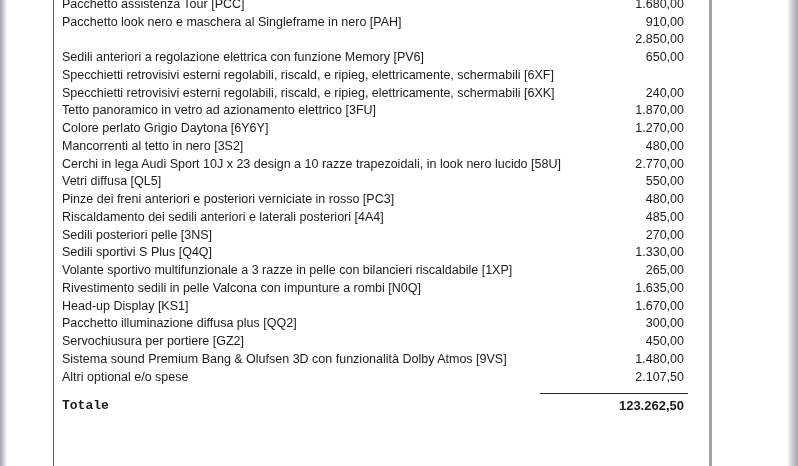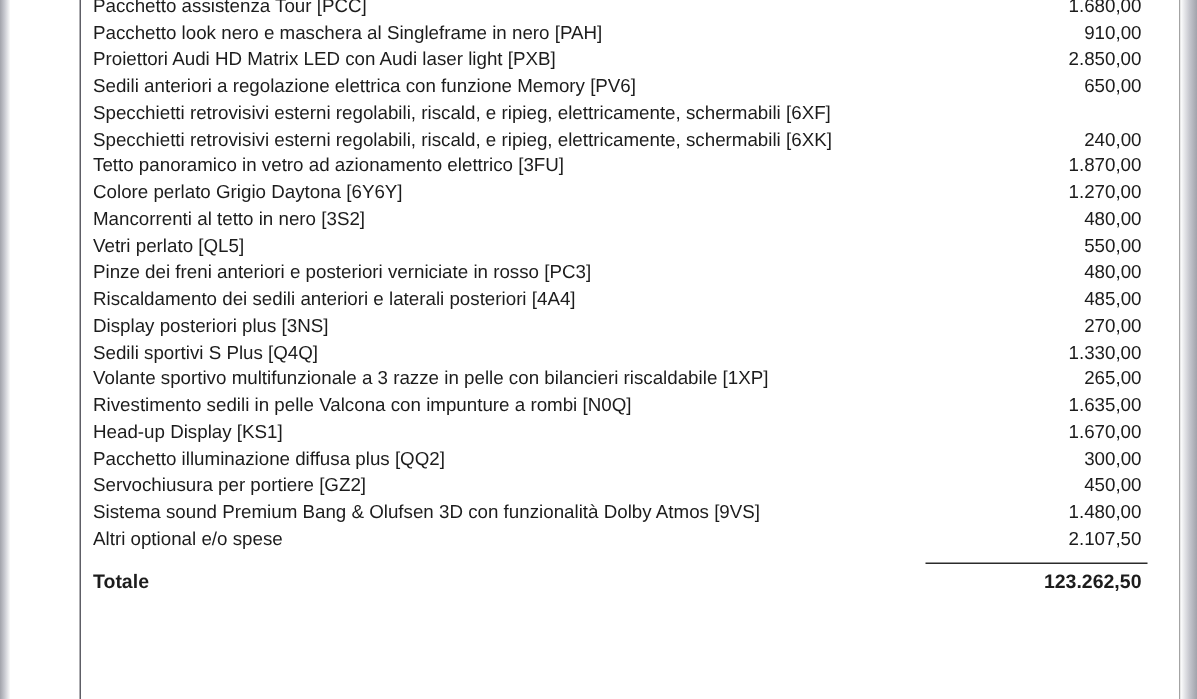--- a/index.html
+++ b/index.html
@@ -27,24 +27,24 @@
     position: absolute;
     right: 0; top: 0; bottom: 0;
     width: 11px;
     background: linear-gradient(to left, #a2a3ab 0%, #c5c6cd 45%, #ffffff 100%);
   }
   
   .options-table {
     position: absolute;
     left: 53px;
     top: 0;
-    width: 734px;
+    width: 659px;
     height: 466px;
     border-left: 1px solid #5e5e66;
-    border-right: 1px solid #a3a3a3;
+    border-right: 3px solid #a3a3a3;
     box-sizing: border-box;
     overflow: hidden;
   }
   .rows {
     margin-top: -5px;
   }
   .row {
     display: flex;
     align-items: center;
     height: 17.75px;
@@ -71,21 +71,21 @@
   }
   .total-row {
     display: flex;
     align-items: center;
     height: 21px;
     margin-top: 1px;
     font-size: 13px;
     font-weight: bold;
     white-space: nowrap;
   }
-  .total-row .label { padding-left: 8px; }
+  .total-row .label { padding-left: 8px; font-family: Liberation Mono, monospace; }
   .total-row .price { margin-left: auto; padding-right: 25px; text-align: center; }
 </style>
 </head>
 <body>
 
 <div id="screen">
 
   <div class="edge-left"></div>
 
   <div class="options-table">
@@ -94,21 +94,20 @@
       <span class="label">Pacchetto assistenza Tour [PCC]</span>
       <span class="price">1.680,00</span>
     </div>
 
     <div class="row">
       <span class="label">Pacchetto look nero e maschera al Singleframe in nero [PAH]</span>
       <span class="price">910,00</span>
     </div>
 
     <div class="row">
-      <span class="label">Proiettori Audi HD Matrix LED con Audi laser light [PXB]</span>
       <span class="price">2.850,00</span>
     </div>
 
     <div class="row">
       <span class="label">Sedili anteriori a regolazione elettrica con funzione Memory [PV6]</span>
       <span class="price">650,00</span>
     </div>
 
     <div class="row">
       <span class="label">Specchietti retrovisivi esterni regolabili, riscald, e ripieg, elettricamente, schermabili [6XF]</span>
@@ -128,38 +127,42 @@
     <div class="row">
       <span class="label">Colore perlato Grigio Daytona [6Y6Y]</span>
       <span class="price">1.270,00</span>
     </div>
 
     <div class="row">
       <span class="label">Mancorrenti al tetto in nero [3S2]</span>
       <span class="price">480,00</span>
     </div>
 
-
-    <div class="row">
-      <span class="label">Vetri perlato [QL5]</span>
+    <div class="row">
+      <span class="label">Cerchi in lega Audi Sport 10J x 23 design a 10 razze trapezoidali, in look nero lucido [58U]</span>
+      <span class="price">2.770,00</span>
+    </div>
+
+    <div class="row">
+      <span class="label">Vetri diffusa [QL5]</span>
       <span class="price">550,00</span>
     </div>
 
     <div class="row">
       <span class="label">Pinze dei freni anteriori e posteriori verniciate in rosso [PC3]</span>
       <span class="price">480,00</span>
     </div>
 
     <div class="row">
       <span class="label">Riscaldamento dei sedili anteriori e laterali posteriori [4A4]</span>
       <span class="price">485,00</span>
     </div>
 
     <div class="row">
-      <span class="label">Display posteriori plus [3NS]</span>
+      <span class="label">Sedili posteriori pelle [3NS]</span>
       <span class="price">270,00</span>
     </div>
 
     <div class="row">
       <span class="label">Sedili sportivi S Plus [Q4Q]</span>
       <span class="price">1.330,00</span>
     </div>
 
     <div class="row">
       <span class="label">Volante sportivo multifunzionale a 3 razze in pelle con bilancieri riscaldabile [1XP]</span>

